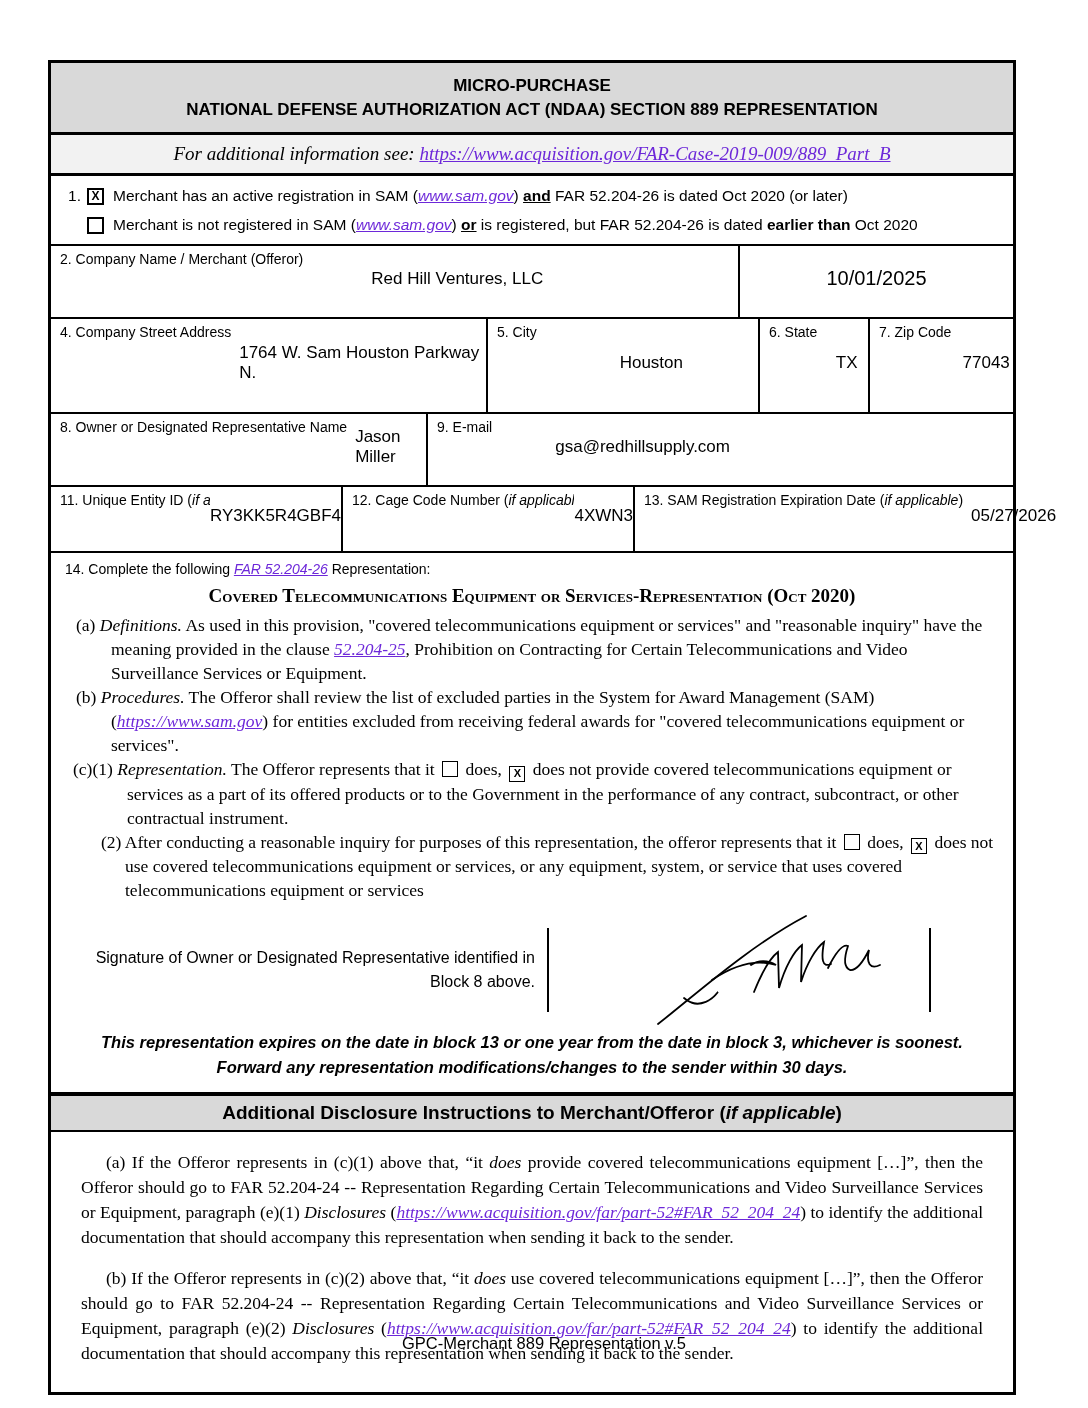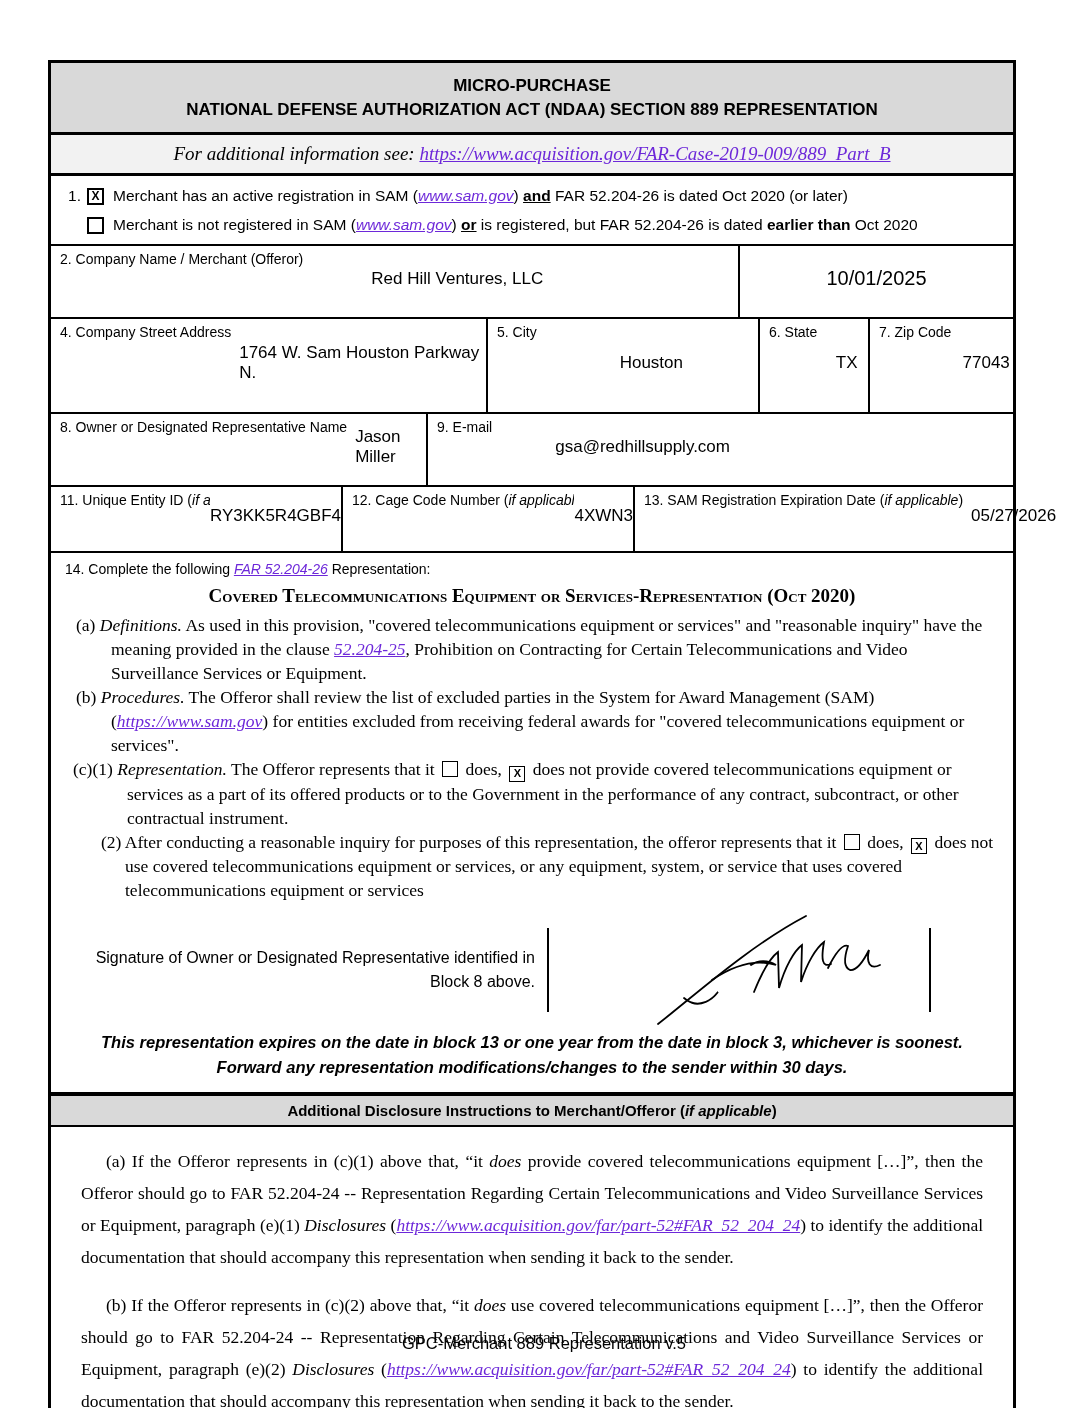--- a/index.html
+++ b/index.html
@@ -76,26 +76,26 @@
   .vline { width:2px; background:#000; margin:4px 0; }
   .sig-area { width:380px; position:relative; }
   .sig-area svg { position:absolute; left:105px; top:-12px; }
   .sig-spacer { width:68px; }
   .expiry {
     font-weight:bold; font-style:italic; font-size:16.5px; line-height:25px;
     text-align:center; margin:14px auto 12px auto; max-width:880px;
   }
   
   .bar {
-    background:#d9d9d9; text-align:center; font-weight:bold; font-size:15px;
+    background:#d9d9d9; text-align:center; font-weight:bold; font-size:19px;
     padding:6px 4px; border-top:2px solid #000;
   }
   .bottom { padding:18px 30px 10px 30px; }
   .bottom p {
-    font-family:"Liberation Serif", serif; font-size:17.5px; line-height:32px;
+    font-family:"Liberation Serif", serif; font-size:17.5px; line-height:25px;
     text-align:justify; text-indent:25px; margin-bottom:16px;
   }
   
   .doc-footer { position:absolute; left:0; top:1334px; width:100%; text-align:center; font-size:16.5px; }
 </style>
 </head>
 <body>
 
 <div class="page">
   <div class="form">

